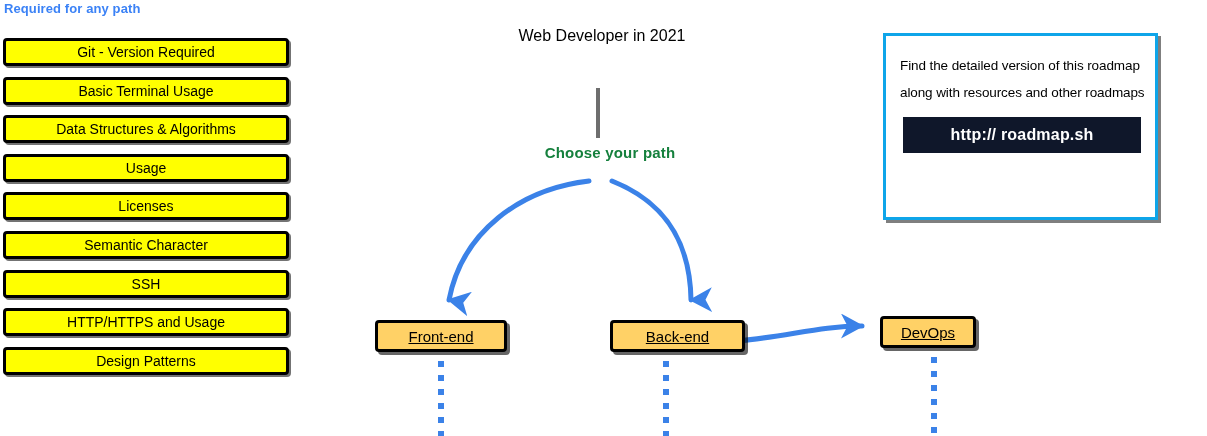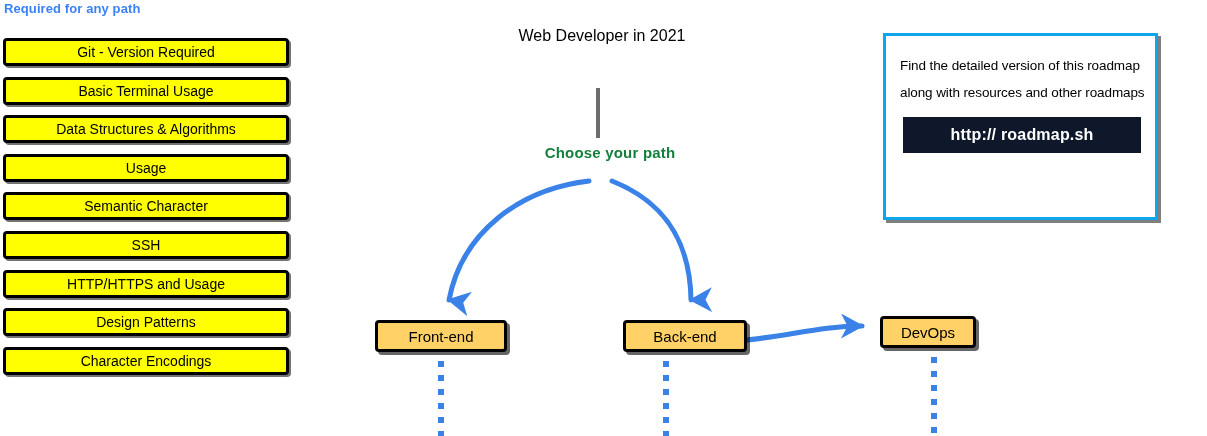--- a/index.html
+++ b/index.html
@@ -98,23 +98,24 @@
     border-radius: 4px;
     box-shadow: 3px 3px 0 0 rgba(0,0,0,0.6);
     display: flex;
     align-items: center;
     justify-content: center;
   }
   .path-node-label {
     font-size: 15px;
     color: #000000;
     white-space: nowrap;
+    text-decoration: underline;
   }
   #node-frontend { left: 375px; top: 320px; width: 132px; }
-  #node-backend  { left: 623px; top: 320px; width: 124px; }
+  #node-backend  { left: 610px; top: 320px; width: 135px; }
   #node-devops   { left: 880px; top: 316px; width: 96px; }
 
   
   .dot-trail {
     position: absolute;
     width: 6px;
   }
   .dot-trail .dot {
     width: 6px;
     height: 6px;
@@ -181,33 +182,33 @@
     <div class="req-item">
       <span class="req-item-label">Basic Terminal Usage</span>
     </div>
     <div class="req-item">
       <span class="req-item-label">Data Structures &amp; Algorithms</span>
     </div>
     <div class="req-item">
       <span class="req-item-label">Usage</span>
     </div>
     <div class="req-item">
+      <span class="req-item-label">Licenses</span>
+    </div>
+    <div class="req-item">
       <span class="req-item-label">Semantic Character</span>
     </div>
     <div class="req-item">
       <span class="req-item-label">SSH</span>
     </div>
     <div class="req-item">
       <span class="req-item-label">HTTP/HTTPS and Usage</span>
     </div>
     <div class="req-item">
       <span class="req-item-label">Design Patterns</span>
-    </div>
-    <div class="req-item">
-      <span class="req-item-label">Character Encodings</span>
     </div>
   </div>
 
   <div id="title-wrap">Web Developer in 2021</div>
 
   <div id="stem-line"></div>
 
   <div id="choose-path-label">Choose your path</div>
 
   <svg id="arrows" viewBox="0 0 1207 436" xmlns="http://www.w3.org/2000/svg">

